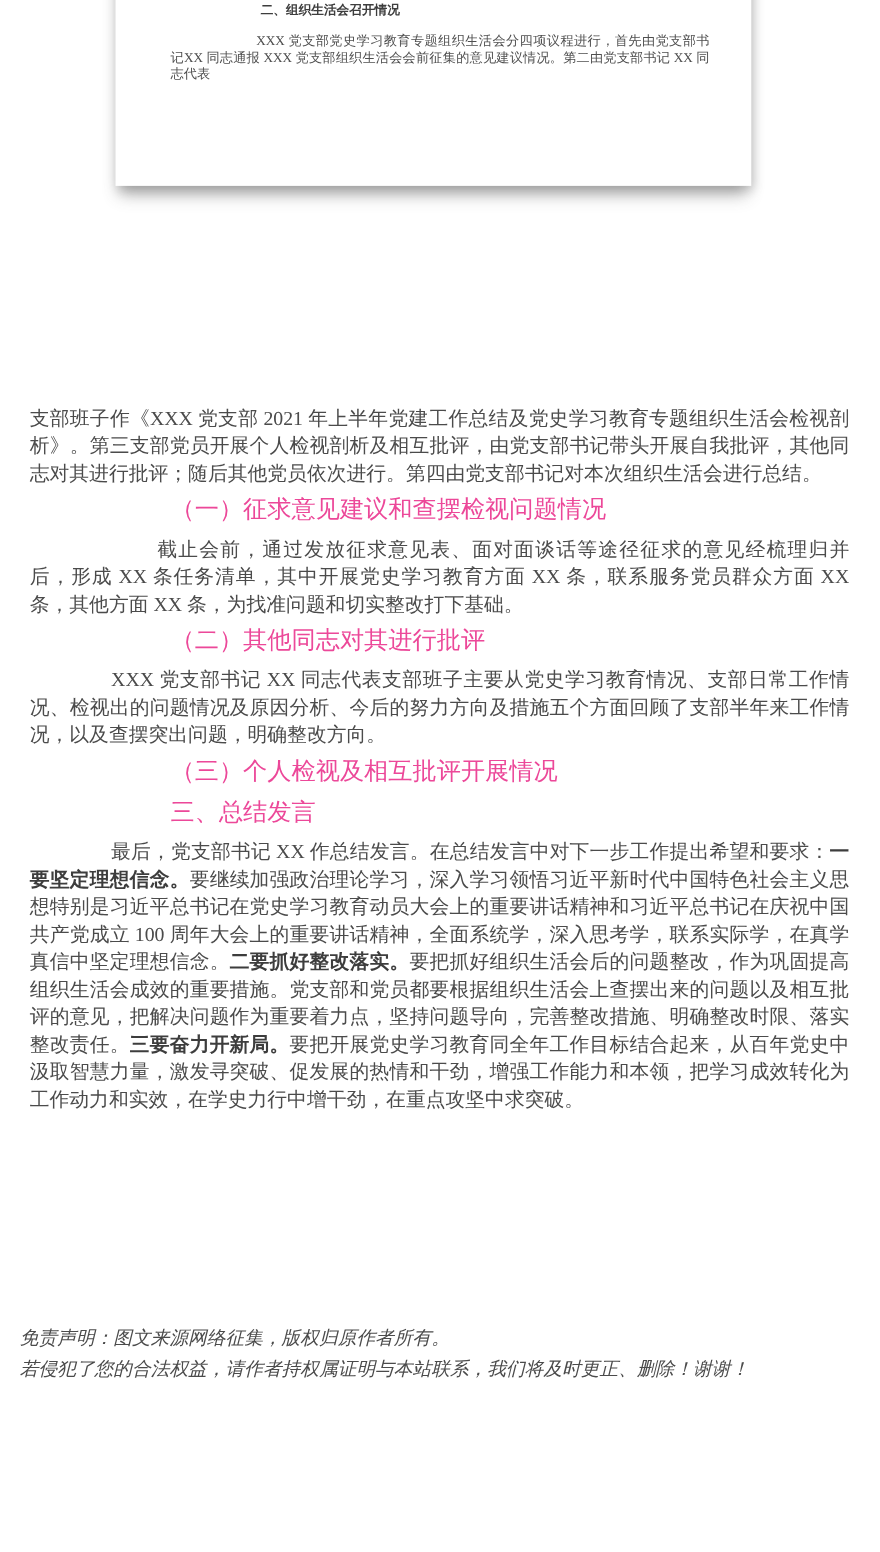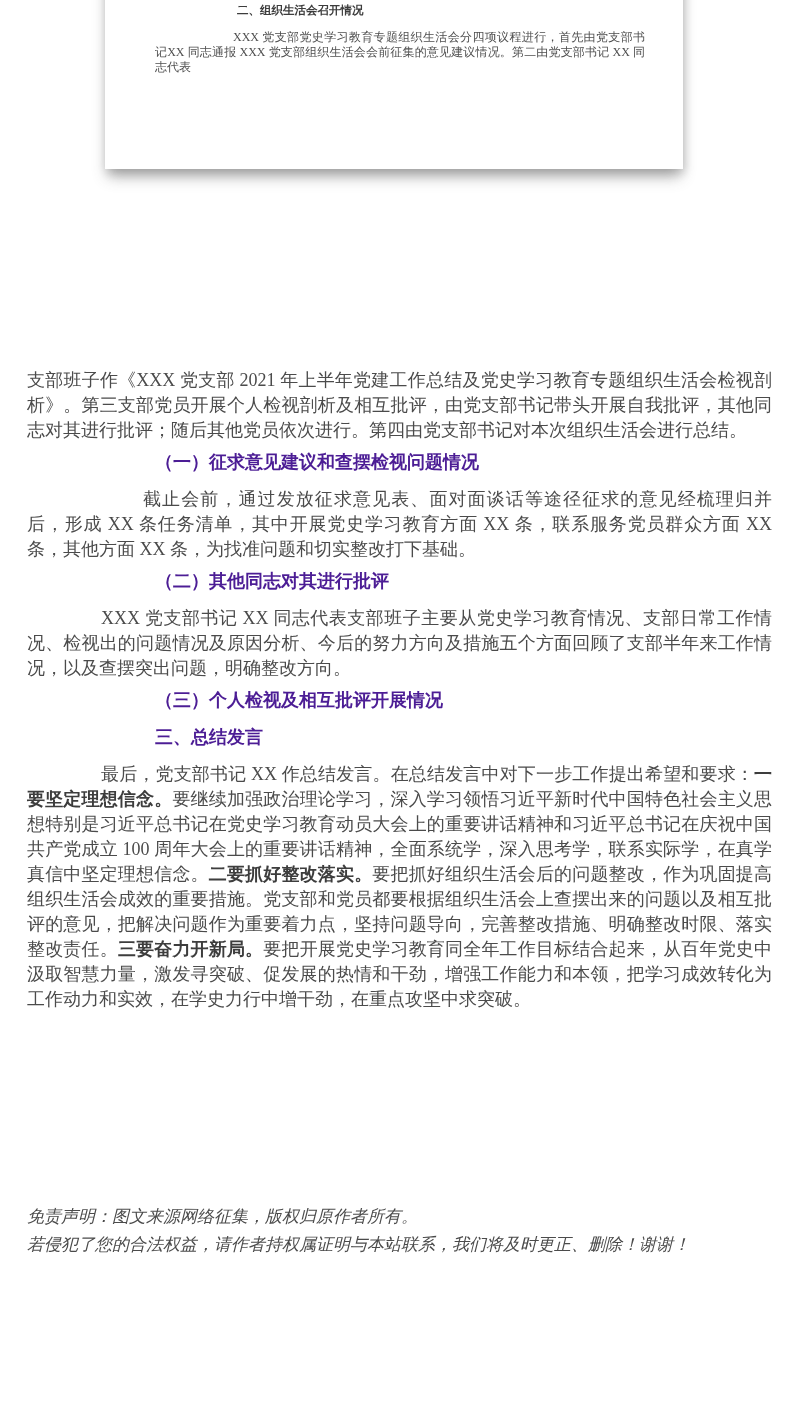--- a/index.html
+++ b/index.html
@@ -51,33 +51,33 @@
     line-height: 25px;
     color: #4b4b4b;
     text-align: justify;
     margin-top: 35px;
   }
   .para { margin: 0; }
   .para.indent    { text-indent: 74px; }
   .para.indent-lg { text-indent: 116px; }
   .para.no-indent { text-indent: 0; }
   .heading {
-    font-size: 18px;
+    font-size: 22px;
     line-height: 25px;
-    font-weight: bold;
-    color: #4c1d95;
+    font-weight: normal;
+    color: #ec4899;
     text-indent: 128px;
     margin: 7px 0 12px 0;
   }
   .seg-bold { font-weight: bold; color: #3d3d3d; }
 
   
   .disclaimer {
     position: absolute;
-    left: 27px;
+    left: 18px;
     top: 1203px;
     width: 745px;
     font-size: 17px;
     line-height: 28px;
     font-style: italic;
     color: #4b4b4b;
   }
 </style>
 </head>
 <body>

